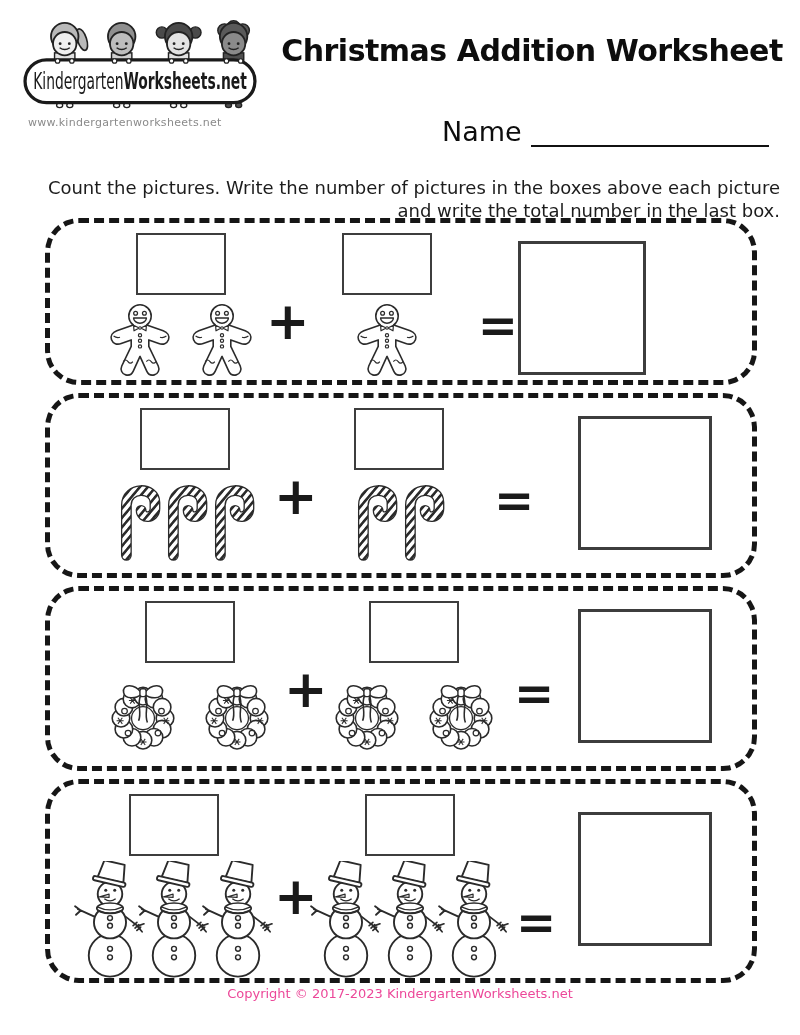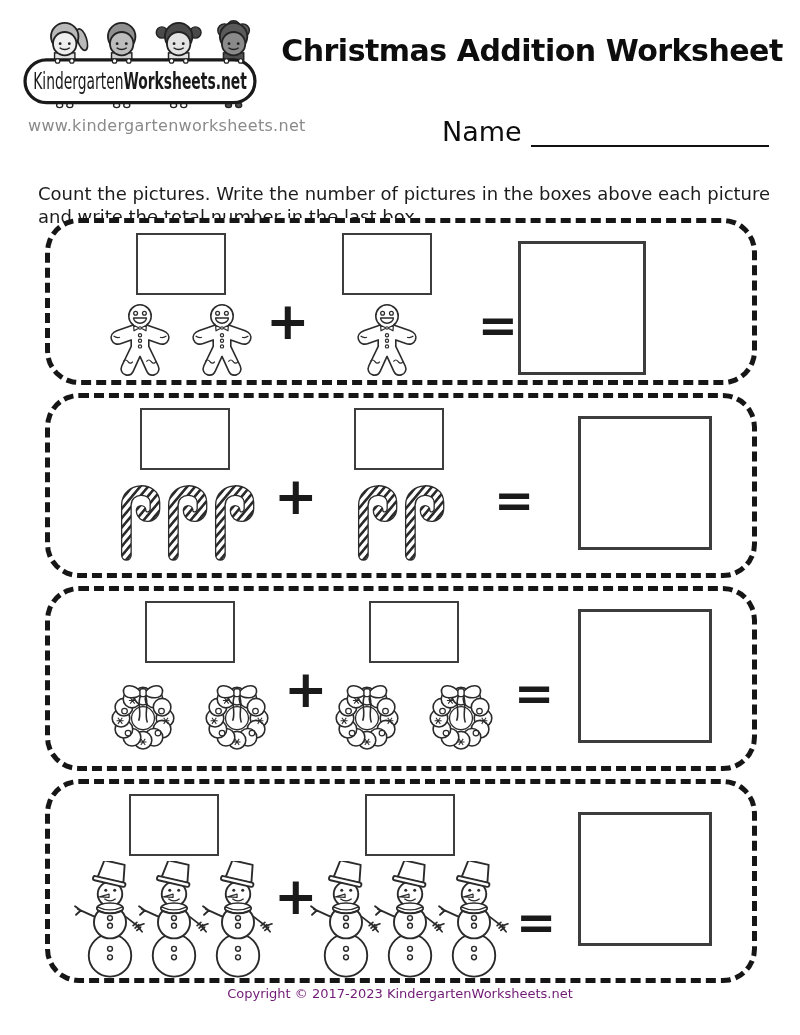--- a/index.html
+++ b/index.html
@@ -1,26 +1,26 @@
 <!DOCTYPE html>
 <html><head>
 <meta charset="utf-8">
 <style>
   * { margin:0; padding:0; box-sizing:border-box; }
   html,body { width:800px; height:1035px; background:#fff; font-family:"DejaVu Sans", sans-serif; color:#111; }
   #page { position:relative; width:800px; height:1035px; background:#fff; overflow:hidden; }
 
   
   #logo { position:absolute; left:22px; top:14px; width:236px; height:96px; }
-  #site-url { position:absolute; left:28px; top:116px; font-size:16px; color:#8a8a8a; letter-spacing:.3px; }
+  #site-url { position:absolute; left:28px; top:116px; font-size:11px; color:#8a8a8a; letter-spacing:.3px; }
   #title { position:absolute; left:268px; top:33px; width:528px; text-align:center; font-size:30px; font-weight:700; color:#0d0d0d; letter-spacing:-.5px; }
   #name-row { position:absolute; left:442px; top:116px; display:flex; align-items:flex-end;gap:9px; }
   #name-label { font-size:27px; color:#0d0d0d; }
   #name-line { width:238px; height:30px; border-bottom:2px solid #111; }
-  #instructions { position:absolute; left:38px; top:182px; width:742px; font-size:18px; line-height:23px; color:#1c1c1c; }
+  #instructions { position:absolute; left:38px; top:176px; width:742px; font-size:18px; line-height:23px; color:#1c1c1c;text-align:right; }
 
   
   #problems { position:absolute; left:45px; top:218px; width:712px; }
   .row { width:712px; border:5px dashed #161616; border-radius:34px; margin-bottom:8px;
          display:flex; align-items:flex-start; padding:10px 40px 6px 46px; background:#fff; }
   .row:nth-child(1){ height:167px; }
   .row:nth-child(2){ height:185px; }
   .row:nth-child(3){ height:185px; }
   .row:nth-child(4){ height:204px; padding-left:24px; }
 
@@ -38,21 +38,21 @@
   .row:nth-child(1) .answer-box { margin-right:66px; }
   .row-snowman .answer-box { margin-top:18px; }
 
   .pic { display:block; }
   .pic-gingerbread-man { width:80px; height:80px; }
   .pic-candy-cane { width:45px; height:88px; }
   .pic-wreath { width:92px; height:88px; }
   .pic-snowman { width:76px; height:118px; margin:0 -7px; }
 
   
-  #footer { position:absolute; left:0; top:986px; width:800px; text-align:center; color:#701a75; font-size:13px; line-height:16px; }
+  #footer { position:absolute; left:0; top:986px; width:800px; text-align:center; color:#ec4899; font-size:13px; line-height:16px; }
 
   .hidden-defs { position:absolute; width:0; height:0; overflow:hidden; }
 </style>
 </head>
 <body>
 
 <svg class="hidden-defs" aria-hidden="true">
   <defs>
     <pattern id="cane-stripes" width="7" height="7" patternUnits="userSpaceOnUse" patternTransform="rotate(40)">
       <rect width="7" height="7" fill="#ffffff"></rect>

